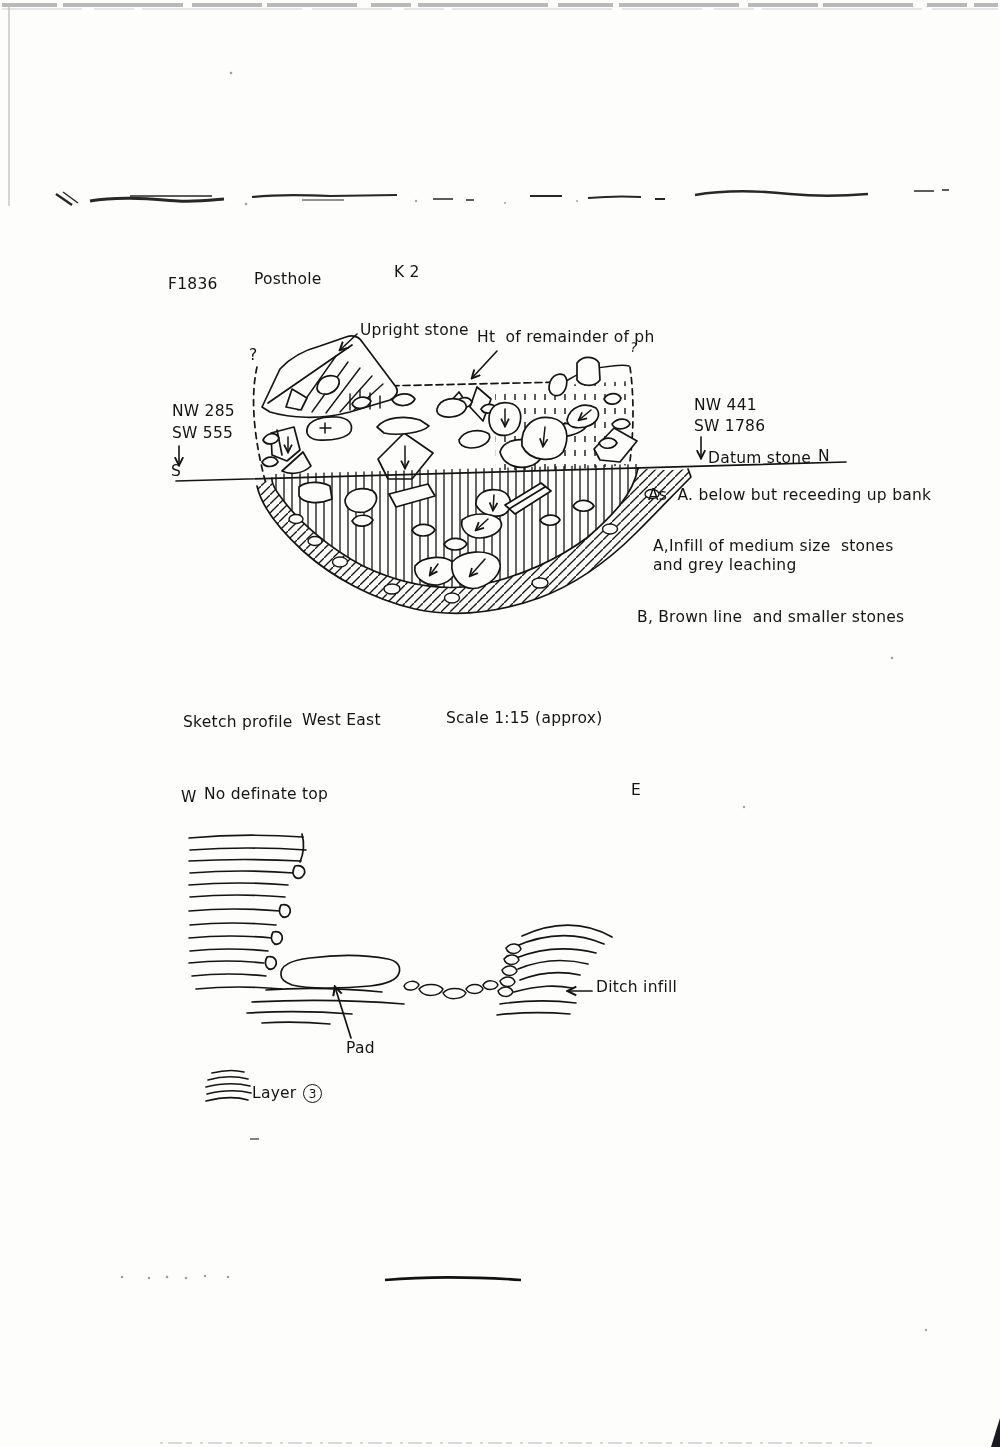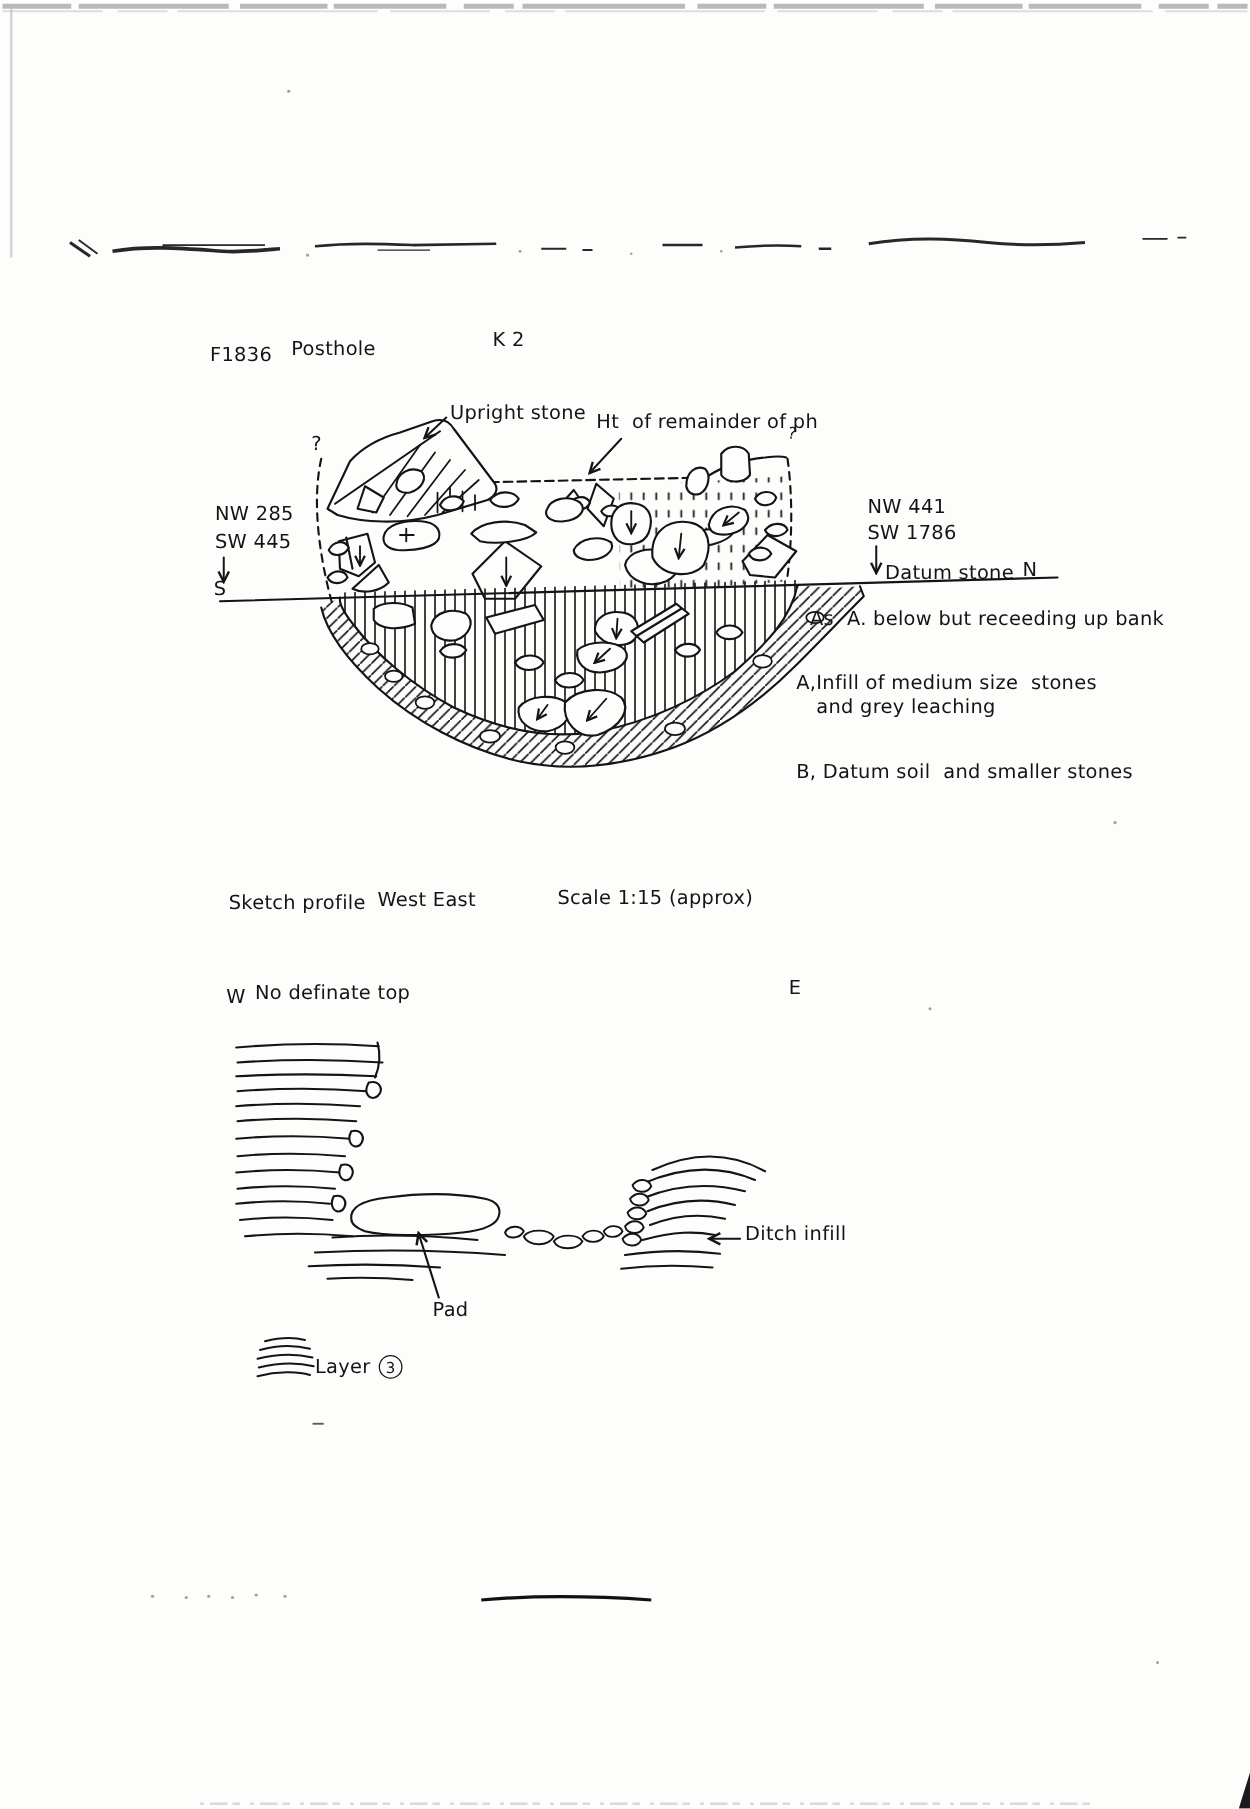--- a/index.html
+++ b/index.html
@@ -246,41 +246,41 @@
         <path d="M207,1094 C223,1090 239,1090 251,1093"></path>
         <path d="M206,1101 C222,1097 238,1097 248,1100"></path>
       </g>
 
       <path d="M351,1038 L335,987" marker-end="url(#ah)"></path>
       <path d="M592,991 L568,991" marker-end="url(#ah)"></path>
     </g>
   </svg>
 
   <div class="lbl" style="left:168px;top:276px">F1836</div>
-  <div class="lbl" style="left:233px;top:271px">Posthole</div>
+  <div class="lbl" style="left:254px;top:271px">Posthole</div>
   <div class="lbl" style="left:394px;top:264px">K 2</div>
 
   <div class="lbl" style="left:360px;top:322px">Upright stone</div>
   <div class="lbl" style="left:477px;top:329px">Ht  of remainder of ph</div>
   <div class="lbl sm" style="left:630px;top:341px;transform:rotate(10deg)">?</div>
   <div class="lbl" style="left:249px;top:347px">?</div>
 
   <div class="lbl" style="left:172px;top:403px">NW 285</div>
-  <div class="lbl" style="left:172px;top:425px">SW 445</div>
+  <div class="lbl" style="left:172px;top:425px">SW 555</div>
   <div class="lbl" style="left:171px;top:463px">S</div>
 
   <div class="lbl" style="left:694px;top:397px">NW 441</div>
   <div class="lbl" style="left:694px;top:418px">SW 1786</div>
   <div class="lbl" style="left:708px;top:450px">Datum stone</div>
   <div class="lbl" style="left:818px;top:448px">N</div>
 
   <div class="lbl" style="left:648px;top:487px">As  A. below but receeding up bank</div>
-  <div class="lbl" style="left:637px;top:538px">A,Infill of medium size  stones</div>
+  <div class="lbl" style="left:653px;top:538px">A,Infill of medium size  stones</div>
   <div class="lbl" style="left:653px;top:557px">and grey leaching</div>
-  <div class="lbl" style="left:637px;top:609px">B, Datum soil  and smaller stones</div>
+  <div class="lbl" style="left:637px;top:609px">B, Brown line  and smaller stones</div>
 
   <div class="lbl" style="left:183px;top:714px">Sketch profile</div>
   <div class="lbl" style="left:302px;top:712px">West East</div>
   <div class="lbl" style="left:446px;top:710px">Scale 1:15 (approx)</div>
 
   <div class="lbl" style="left:181px;top:789px">W</div>
   <div class="lbl" style="left:204px;top:786px">No definate top</div>
   <div class="lbl" style="left:631px;top:782px">E</div>
 
   <div class="lbl" style="left:596px;top:979px">Ditch infill</div>

